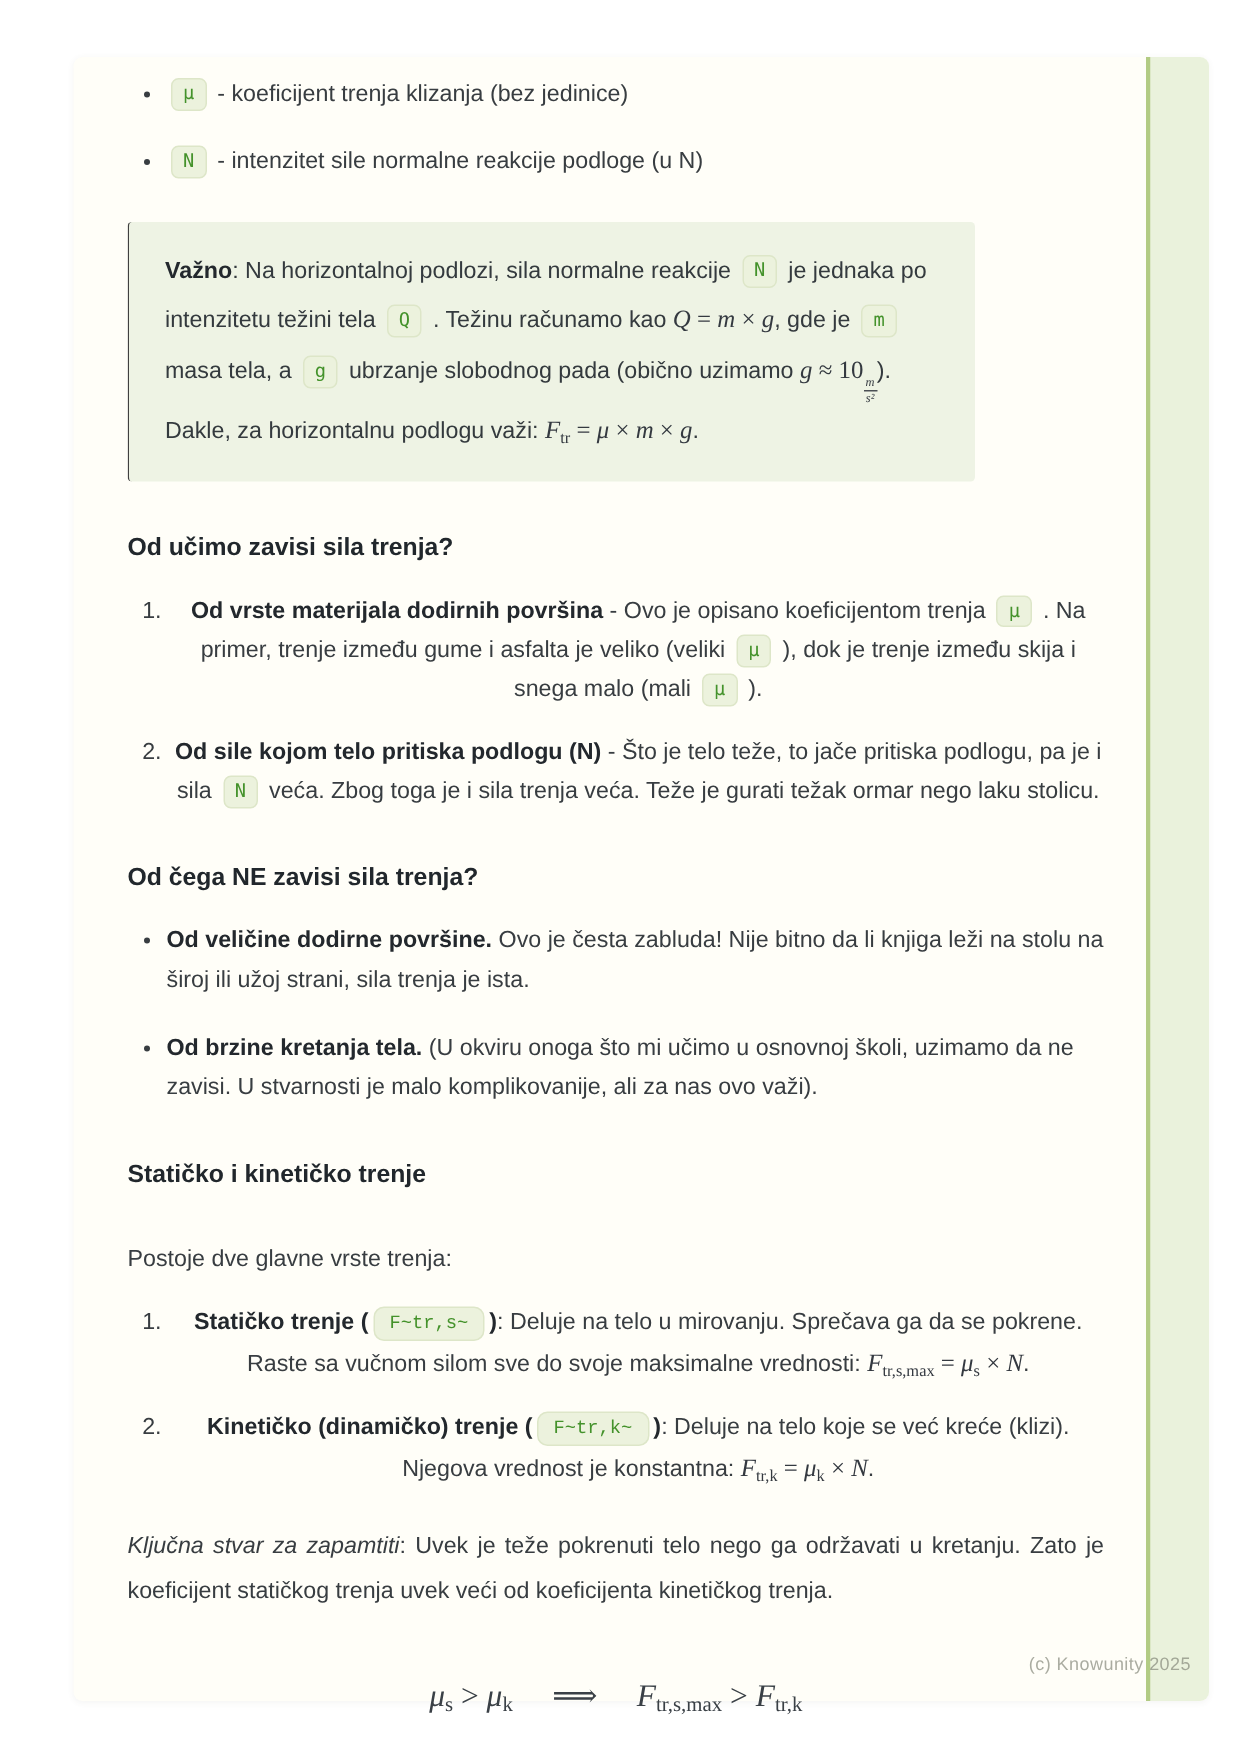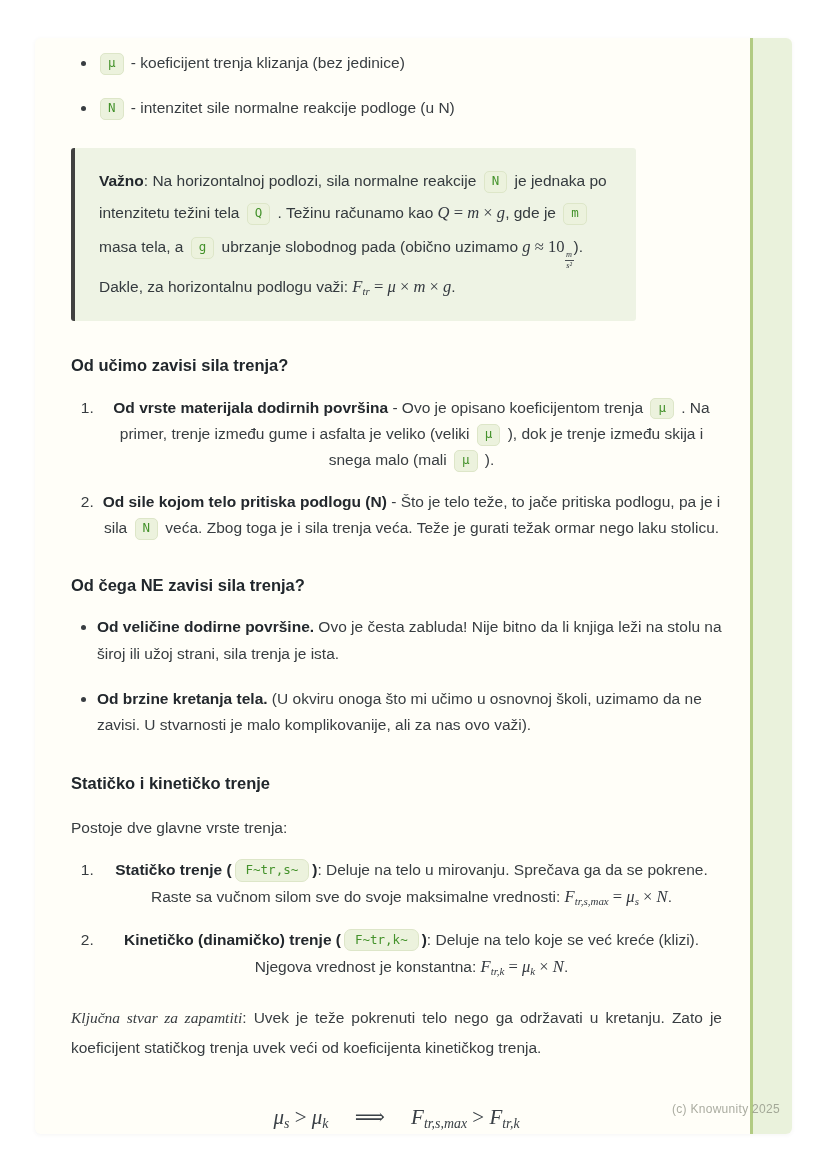--- a/index.html
+++ b/index.html
@@ -1,19 +1,19 @@
 <!DOCTYPE html>
 <html><head>
 <meta charset="utf-8">
 <style>
   * { box-sizing: border-box; margin: 0; padding: 0; }
   html,body { width: 828px; height: 1171px; background: #ffffff; overflow: hidden;
     font-family: "Liberation Sans", sans-serif; }
   .card {
-    position: absolute; left: 35px; top: 38px; width: 757px; height: 1096px;
+    position: absolute; left: 49px; top: 38px; width: 757px; height: 1096px;
     background: #fffef8; border-radius: 6px;
     box-shadow: 0 1px 4px rgba(80,80,60,0.06);
   }
   .green-band {
     position: absolute; top: 0; right: 0; width: 42px; height: 100%;
     background: #eaf2dc; border-left: 3px solid #b2cb83;
     border-radius: 0 6px 6px 0;
   }
   .content {
     position: relative; padding: 12px 70px 0 36px;
@@ -25,40 +25,40 @@
   ol.num { list-style: decimal outside; padding-left: 27px; margin: 10px 0 0 0; }
   ol.num > li { margin: 0 0 15px 0; padding-left: 3px; text-align: center; }
   
   .code {
     font-family: "DejaVu Sans Mono", "Liberation Mono", monospace;
     font-size: 12.5px; color: #44922b; background: #ecf2dd;
     border: 1px solid #dde6c8; border-radius: 5px;
     padding: 1px 7px 2px; margin: 0 3px; display: inline-block;
     line-height: 1.35; vertical-align: 1px; white-space: nowrap;
   }
-  .code.wide { padding: 2px 10px; border-radius: 7px; }
+  .code.wide { padding: 2px 10px; border-radius: 7px; font-family: Liberation Mono, monospace; }
   
   .callout {
     width: 565px; margin-top: 26px; background: #eef3e4;
-    border-left: 4px solid #404040; border-radius: 3px;
+    border-left: 1px solid #404040; border-radius: 3px;
     padding: 17px 26px 17px 24px; line-height: 2.05; color: #343a3e;
   }
   
   h2 { font-size: 16.5px; font-weight: 700; color: #21272c; margin: 30px 0 15px; }
-  p.body { margin: 18px 0 0; }
+  p.body { margin: 30px 0 0; }
   p.justify { text-align: justify; line-height: 1.95; margin-top: 22px; }
   
   .math { font-family: "Liberation Serif", "DejaVu Serif", serif; font-size: 1.07em; color: #343940; }
   .math i { font-style: italic; }
-  .math sub { font-style: italic; font-size: 0.66em; vertical-align: -0.28em; }
+  .math sub { font-size: 0.66em; vertical-align: -0.28em; }
   .frac { display: inline-flex; flex-direction: column; align-items: center;
     font-size: 0.5em; line-height: 1.2; vertical-align: -0.5em; font-style: italic; }
   .frac .num { border-bottom: 1px solid #4a4f54; padding: 0 1.5px; }
   .formula-block { margin-top: 36px; text-align: center; font-size: 21px; color: #3a4046; }
-  .em-lead { font-style: italic; font-family: Liberation Serif, serif; }
+  .em-lead { font-style: italic; }
   strong { color: #23282d; }
   .footer {
     position: absolute; right: 12px; bottom: 18px; z-index: 2;
     font-size: 12px; color: rgba(125,127,113,0.65); letter-spacing: 0.3px; margin-left: 36px;
   }
 </style>
 </head>
 <body>
 
 <div class="card">

